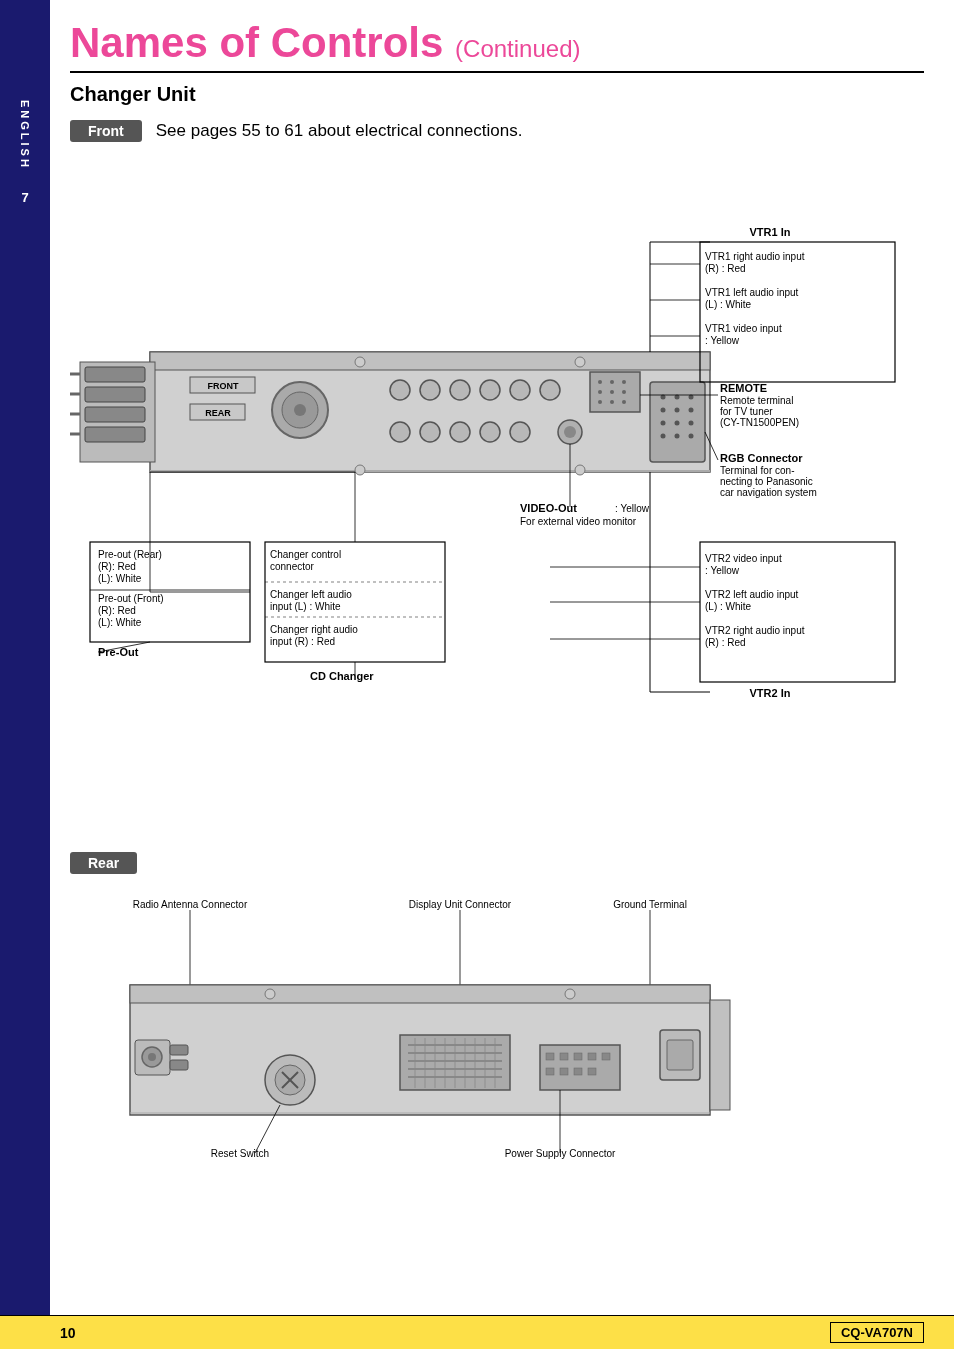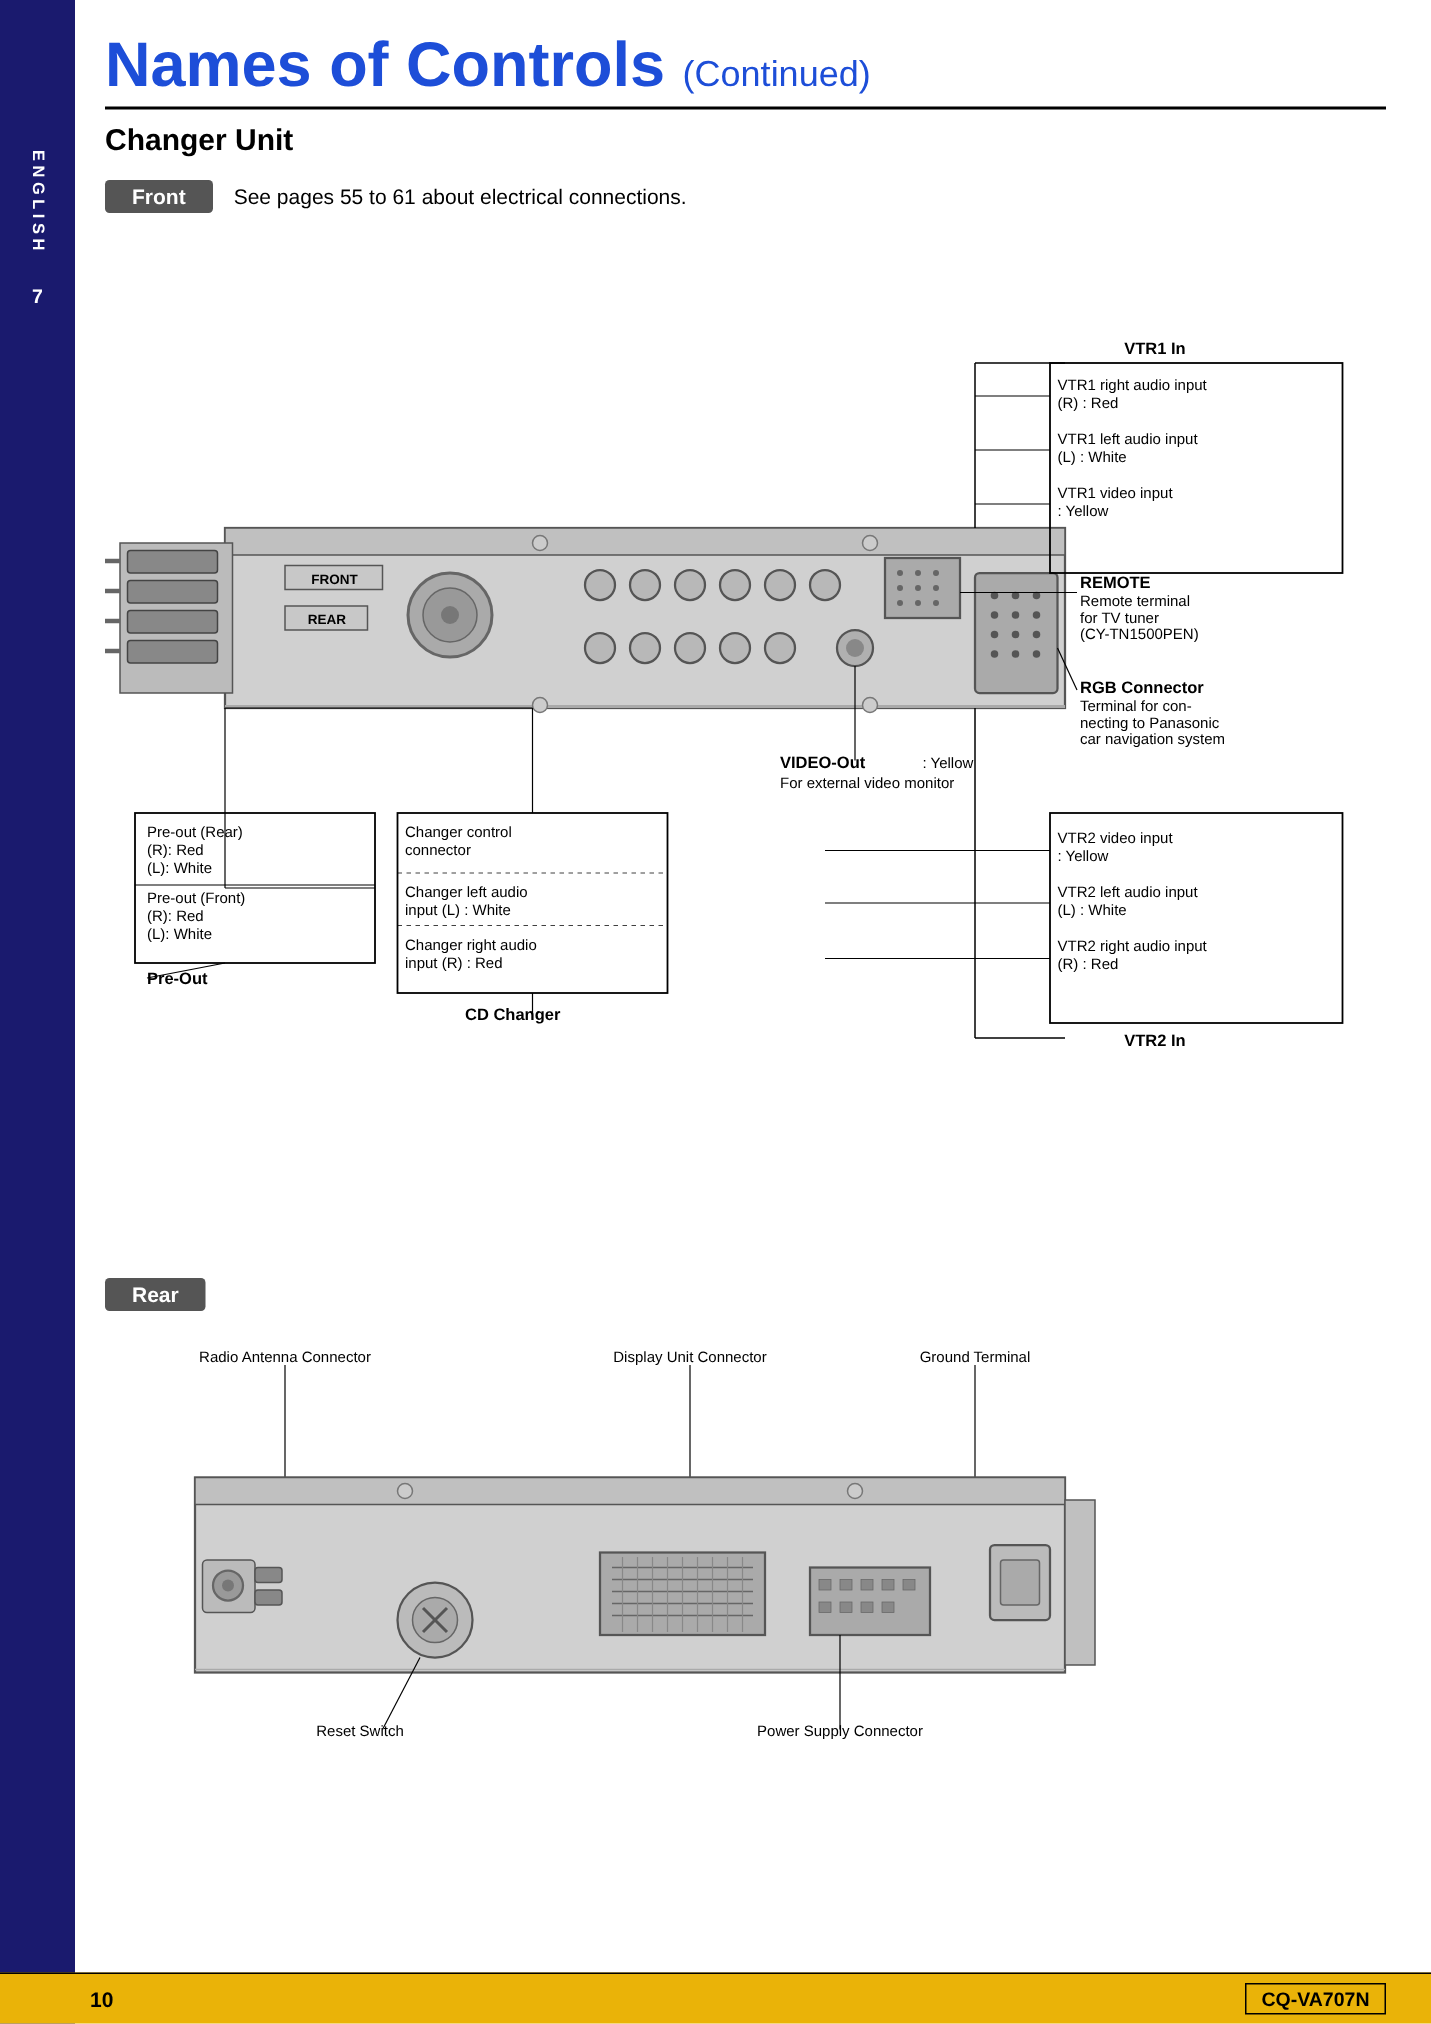--- a/index.html
+++ b/index.html
@@ -42,21 +42,21 @@
     .sidebar-number {
       color: #fff;
       font-size: 13px;
       font-weight: bold;
       margin-top: 10px;
     }
     
     .main-title {
       font-size: 42px;
       font-weight: bold;
-      color: #1d4ed8;
+      color: #ec4899;
       margin-bottom: 5px;
       line-height: 1.1;
     }
     .main-title-continued {
       font-size: 24px;
       font-weight: normal;
     }
     .title-hr {
       border: none;
       border-top: 2px solid #000;
@@ -74,21 +74,21 @@
       background: #555;
       color: #fff;
       font-size: 14px;
       font-weight: bold;
       padding: 3px 18px;
       border-radius: 3px;
       margin-right: 14px;
       vertical-align: middle;
     }
     .badge-label {
-      font-size: 14px;
+      font-size: 17px;
       vertical-align: middle;
     }
     
     .front-diagram {
       position: relative;
       width: 100%;
       height: 680px;
     }
     
     .rear-section {
@@ -103,21 +103,21 @@
       position: relative;
       width: 100%;
       height: 320px;
     }
     
     .bottom-bar {
       position: absolute;
       bottom: 0;
       left: 0;
       right: 0;
-      background: #eab308;
+      background: #fde047;
       border-top: 1px solid #000;
       display: flex;
       align-items: center;
       padding: 6px 30px 6px 60px;
       justify-content: space-between;
     }
     .page-number {
       font-size: 14px;
       font-weight: bold;
     }

